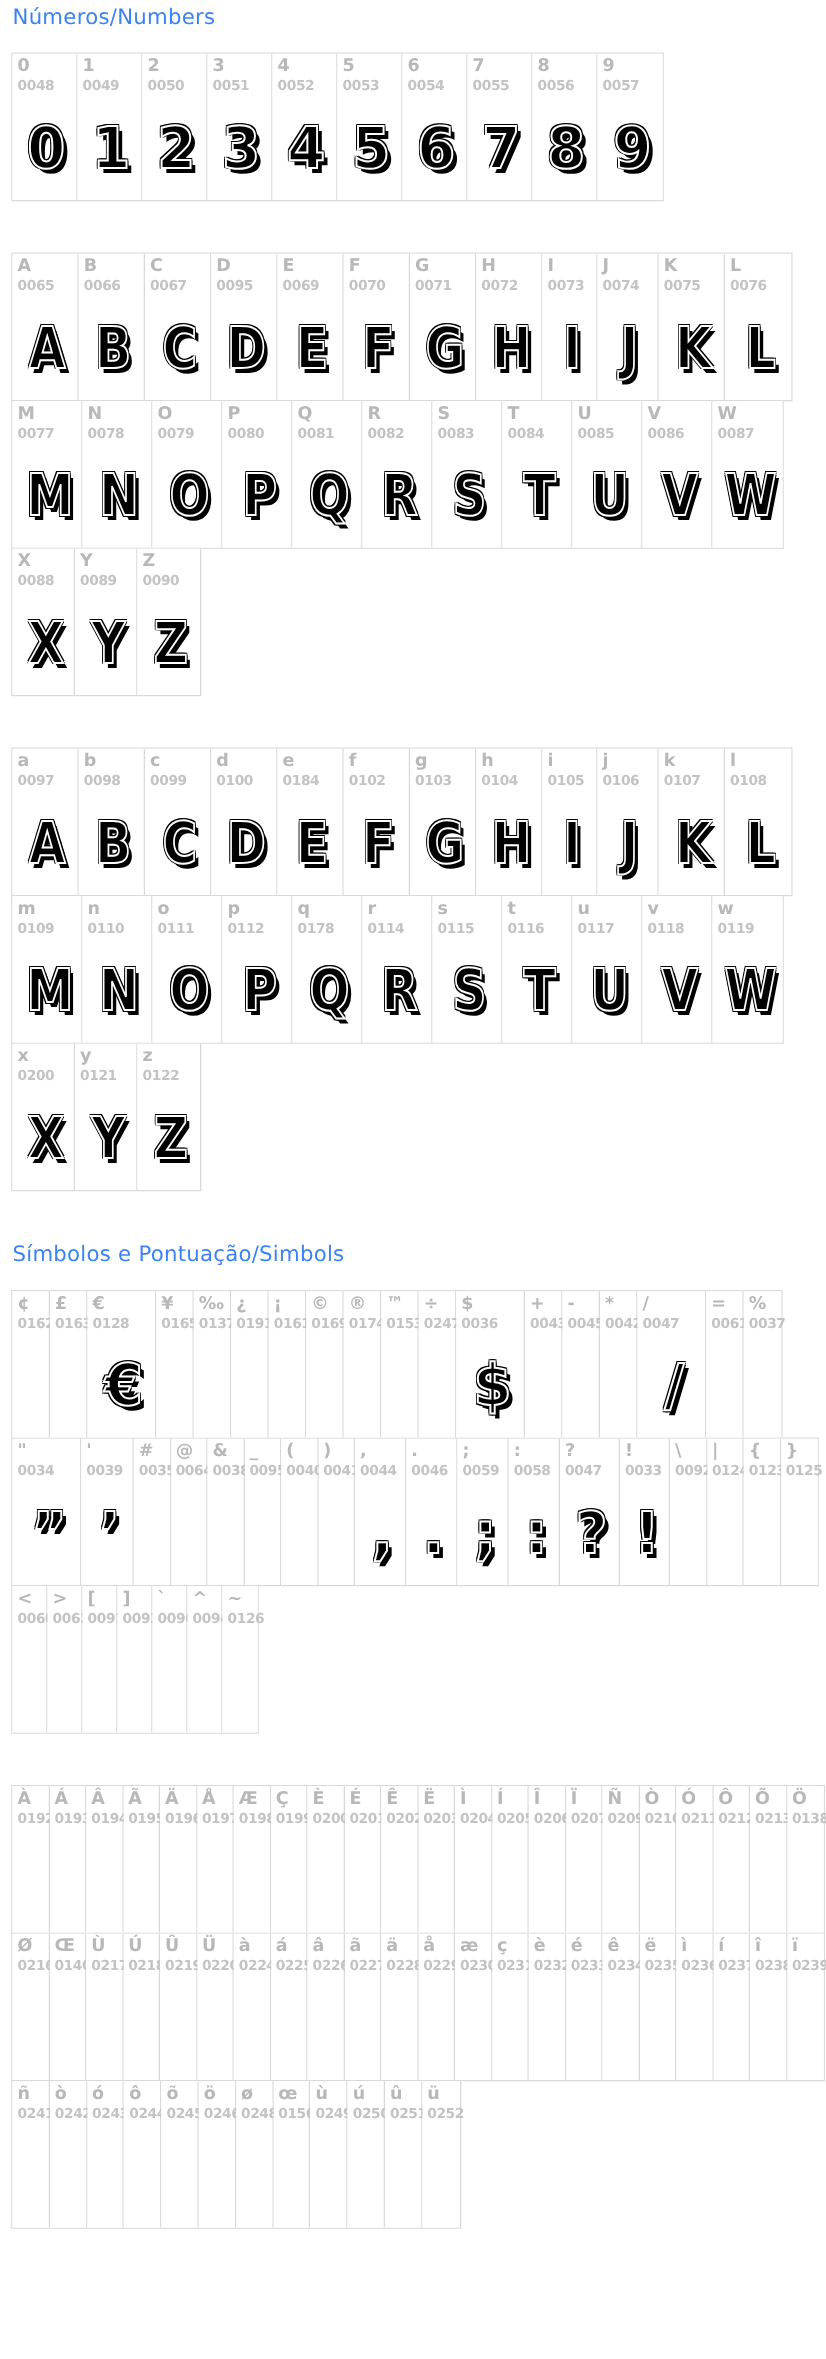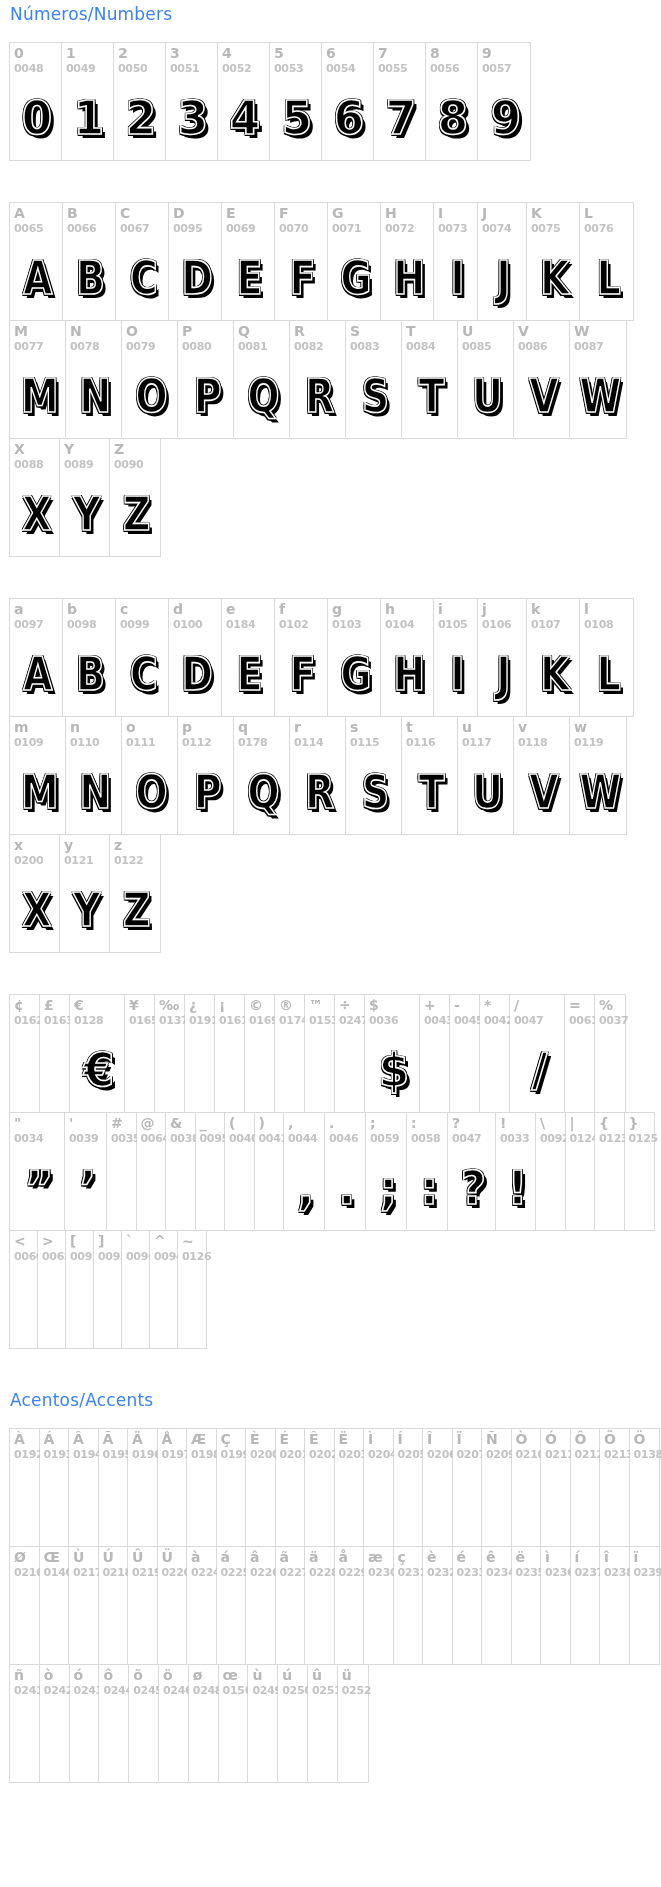--- a/index.html
+++ b/index.html
@@ -509,20 +509,21 @@
         <div class="cell has-glyph">
           <div class="lbl">z</div>
           <div class="code">0122</div>
           <div class="garea">
             <span class="glyph">Z</span>
           </div>
         </div>
       </div>
     </div>
     <div class="sec sec-symbols">
+      <h2>Símbolos e Pontuação/Simbols</h2>
       <div class="grid-row row-0">
         <div class="cell">
           <div class="lbl">¢</div>
           <div class="code">0162</div>
           <div class="garea"></div>
         </div>
         <div class="cell">
           <div class="lbl">£</div>
           <div class="code">0163</div>
           <div class="garea"></div>
@@ -754,21 +755,20 @@
           <div class="garea"></div>
         </div>
         <div class="cell">
           <div class="lbl">~</div>
           <div class="code">0126</div>
           <div class="garea"></div>
         </div>
       </div>
     </div>
     <div class="sec sec-accents">
-      <h2>Acentos/Accents</h2>
       <div class="grid-row row-0">
         <div class="cell">
           <div class="lbl">À</div>
           <div class="code">0192</div>
           <div class="garea"></div>
         </div>
         <div class="cell">
           <div class="lbl">Á</div>
           <div class="code">0193</div>
           <div class="garea"></div>

